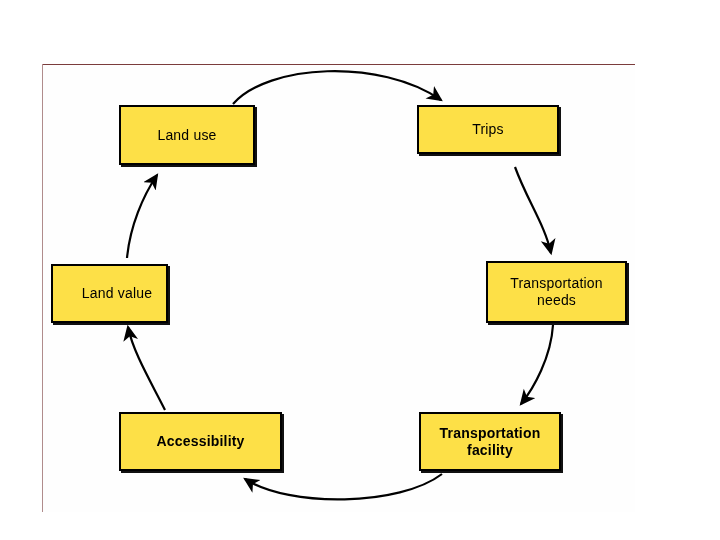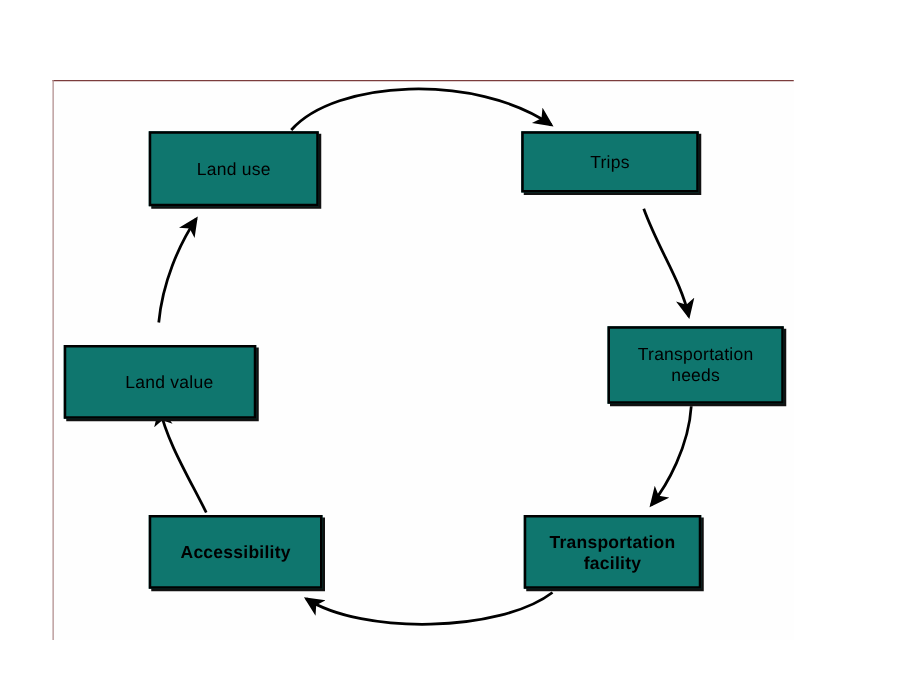--- a/index.html
+++ b/index.html
@@ -51,21 +51,21 @@
   #cycle-svg {
     position: absolute;
     left: 0;
     top: 0;
     width: 720px;
     height: 540px;
   }
   .node-box {
     position: absolute;
     box-sizing: border-box;
-    background: #0f766e;
+    background: #fde047;
     border: 2px solid #000000;
     box-shadow: 2px 2px 0 0 #111111;
     display: flex;
     align-items: center;
     justify-content: center;
     text-align: center;
     z-index: 5;
   }
   .node-label {
     font-family: "Liberation Sans", sans-serif;
@@ -77,22 +77,22 @@
     white-space: pre-line;
   }
   .node-label.bold {
     font-weight: 700;
   }
   
   #node-land-use       { left: 119px; top: 105px; width: 136px; height: 60px; }
   #node-trips          { left: 417px; top: 105px; width: 142px; height: 49px; }
   #node-trans-needs    { left: 486px; top: 261px; width: 141px; height: 62px; }
   #node-trans-facility { left: 419px; top: 412px; width: 142px; height: 59px; }
-  #node-accessibility  { left: 119px; top: 412px; width: 139px; height: 59px; }
-  #node-land-value     { left: 51px;  top: 276px; width: 154px; height: 59px; padding-left: 15px; }
+  #node-accessibility  { left: 119px; top: 412px; width: 163px; height: 59px; }
+  #node-land-value     { left: 51px;  top: 264px; width: 117px; height: 59px; padding-left: 15px; }
 </style>
 </head>
 <body>
 
 <div id="slide-canvas">
 
   <div id="figure-area"></div>
   <div id="frame-top-rule"></div>
   <div id="frame-left-rule"></div>
 

